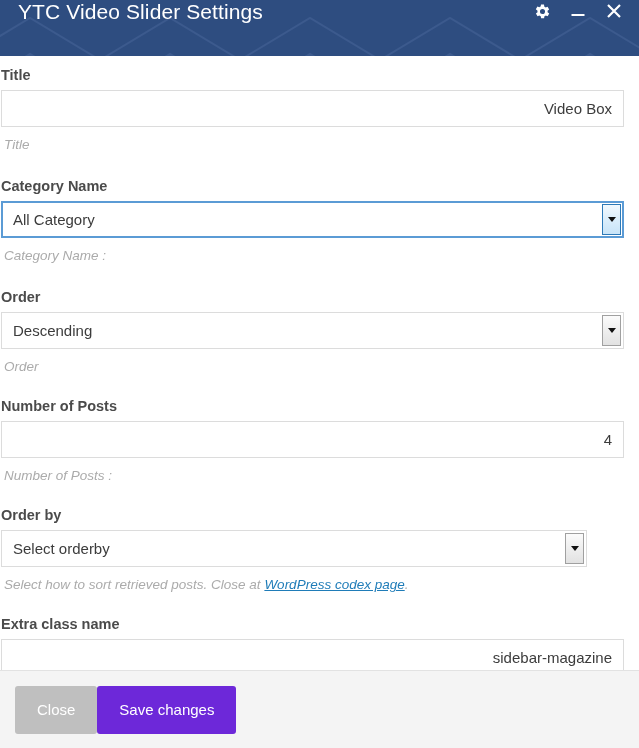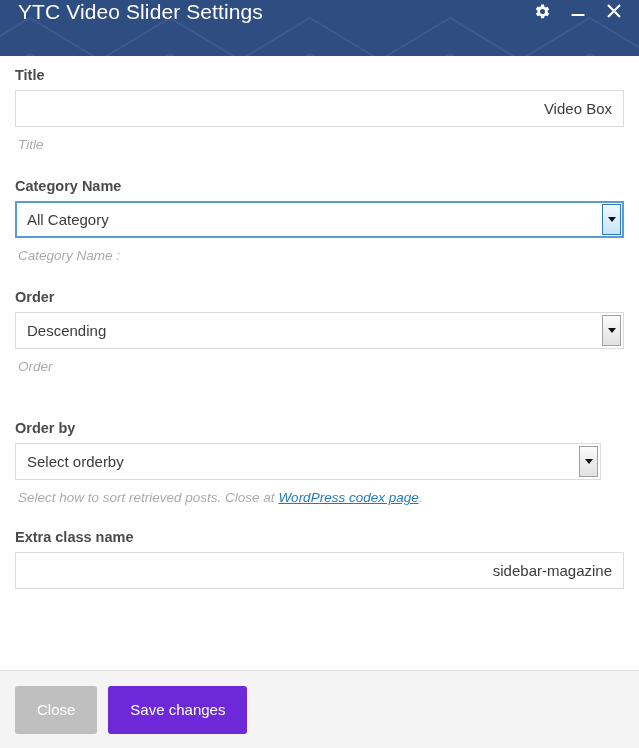--- a/index.html
+++ b/index.html
@@ -67,21 +67,21 @@
     width: 22px;
     height: 22px;
     color: #ffffff;
     cursor: pointer;
   }
   .tb-btn svg { display:block; }
 
   
   .dialog-body {
     flex: 1;
-    padding: 10px 15px 0 15px;
+    padding: 10px 15px 0 1px;
     box-sizing: border-box;
     overflow: hidden;
   }
 
   .field { margin-bottom: 0; }
 
   .field-label {
     display: block;
     font-size: 14.5px;
     font-weight: bold;
@@ -176,21 +176,20 @@
   
   .dialog-footer {
     height: 78px;
     min-height: 78px;
     box-sizing: border-box;
     background: #f4f4f4;
     border-top: 1px solid #e2e2e2;
     display: flex;
     align-items: center;
     padding: 0 15px;
-    gap: 11px;
   }
   .btn {
     font-family: "Liberation Sans", sans-serif;
     font-size: 15px;
     border: none;
     border-radius: 3px;
     color: #ffffff;
     cursor: pointer;
     padding: 0 22px;
     height: 48px;
@@ -263,20 +262,25 @@
         <span class="select-value">Descending</span>
         <span class="select-arrow">
             <span class="tri"></span>
           </span>
       </div>
       <span class="field-help">Order</span>
     </div>
 
     <div class="spacer-md"></div>
 
+    <div class="field">
+      <label class="field-label">Number of Posts</label>
+      <input class="text-input" type="text" value="4" style="">
+      <span class="field-help">Number of Posts :</span>
+    </div>
 
     <div class="spacer-md"></div>
 
     <div class="field">
       <label class="field-label">Order by</label>
       <div class="select-wrap narrow-sel" style="width:586px;">
         <span class="select-value">Select orderby</span>
         <span class="select-arrow">
             <span class="tri"></span>
           </span>

